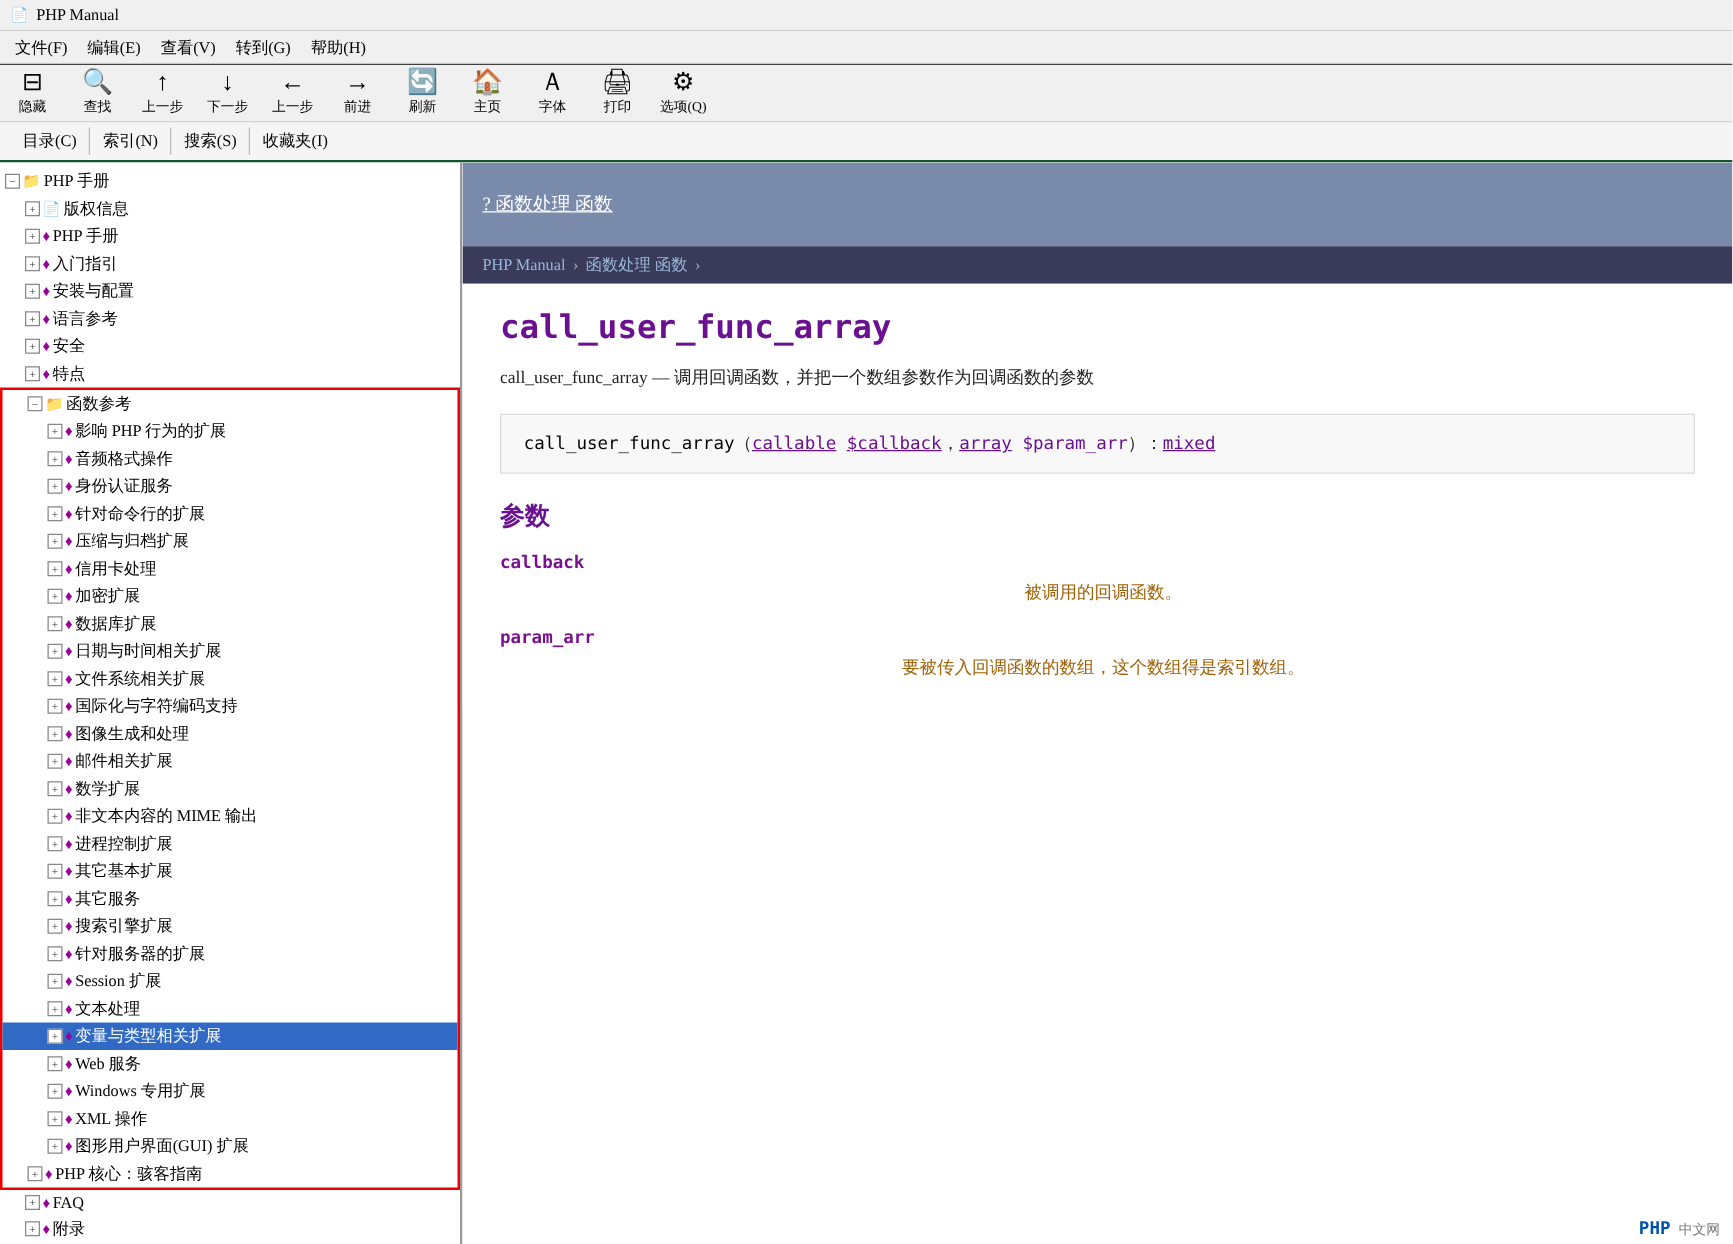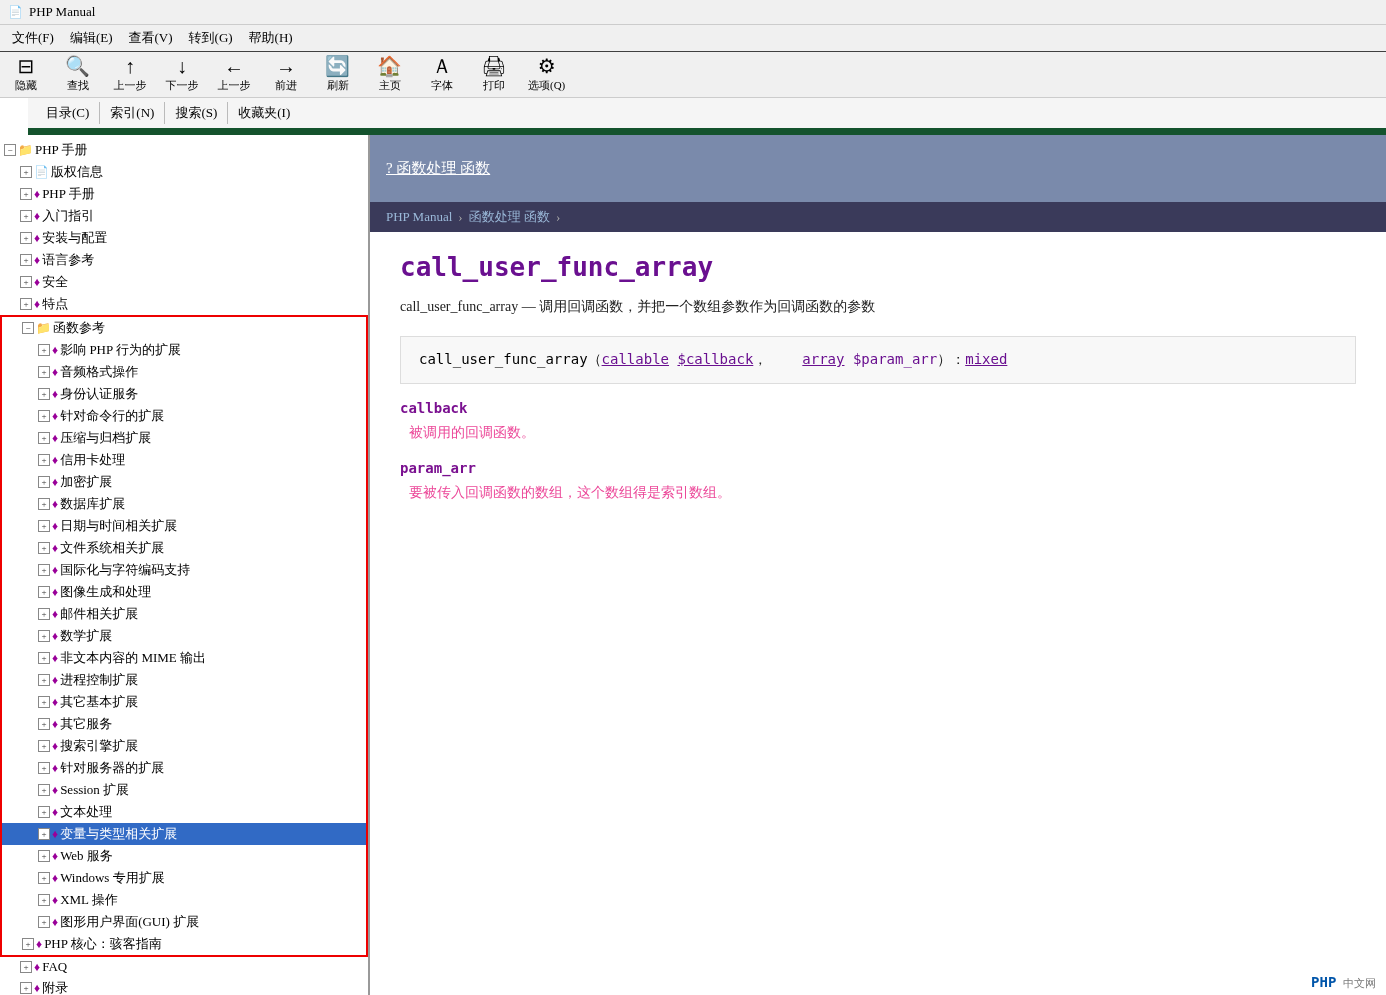--- a/index.html
+++ b/index.html
@@ -57,23 +57,22 @@
       font-size: 20px;
       line-height: 1;
     }
 
     
     .tab-bar {
       background: #f5f5f5;
       padding: 4px 8px;
       display: flex;
       gap: 0;
-      border-bottom: 7px solid #14532d;
+      border-bottom: 2px solid #14532d;
       font-size: 13px;
-      margin-left: 28px;
     }
     .tab-item {
       padding: 2px 10px;
       cursor: pointer;
       border-right: 1px solid #bbb;
     }
     .tab-item:last-child { border-right: none; }
 
     
     .main-layout {
@@ -196,21 +195,21 @@
       background: #f8f8f8;
       border: 1px solid #ddd;
       padding: 14px 18px;
       margin: 12px 0;
       font-family: monospace;
       font-size: 14px;
       color: #222;
     }
     .code-box .kw-callable { color: #6a1090; text-decoration: underline; }
     .code-box .kw-callback { color: #6a1090; text-decoration: underline; }
-    .code-box .kw-array { color: #6a1090; text-decoration: underline; margin-left: 35px; }
+    .code-box .kw-array { color: #6a1090; text-decoration: underline; }
     .code-box .kw-param { color: #6a1090; }
     .code-box .kw-mixed { color: #6a1090; text-decoration: underline; }
     .code-box .kw-func { color: #000; }
 
     .desc-text {
       font-size: 14px;
       color: #222;
       line-height: 1.7;
       margin-bottom: 16px;
     }
@@ -218,23 +217,24 @@
 
     .param-name {
       font-family: monospace;
       font-weight: bold;
       color: #7a1090;
       font-size: 14px;
       margin: 16px 0 6px 0;
     }
     .param-desc {
       font-size: 14px;
-      color: #ec4899;
+      color: #a16207;
       margin-left: 9px;
       line-height: 1.6;
+      text-align: center;
     }
 
     
     .php-logo-area {
       position: fixed;
       bottom: 4px;
       right: 10px;
       font-size: 11px;
       color: #777;
       font-family: monospace;
@@ -544,20 +544,21 @@
 
 
       <div class="func-desc">call_user_func_array — 调用回调函数，并把一个数组参数作为回调函数的参数</div>
 
 
       <div class="code-box">
         <span class="kw-func">call_user_func_array</span>（<span class="kw-callable">callable</span> <span class="kw-callback">$callback</span>，<span class="kw-array">array</span> <span class="kw-param">$param_arr</span>）：<span class="kw-mixed">mixed</span>
       </div>
 
 
+      <div class="section-title">参数</div>
 
       <div class="param-name">callback</div>
       <div class="param-desc">被调用的回调函数。</div>
 
       <div class="param-name">param_arr</div>
       <div class="param-desc">要被传入回调函数的数组，这个数组得是索引数组。</div>
 
     </div>
   </div>
 </div>

